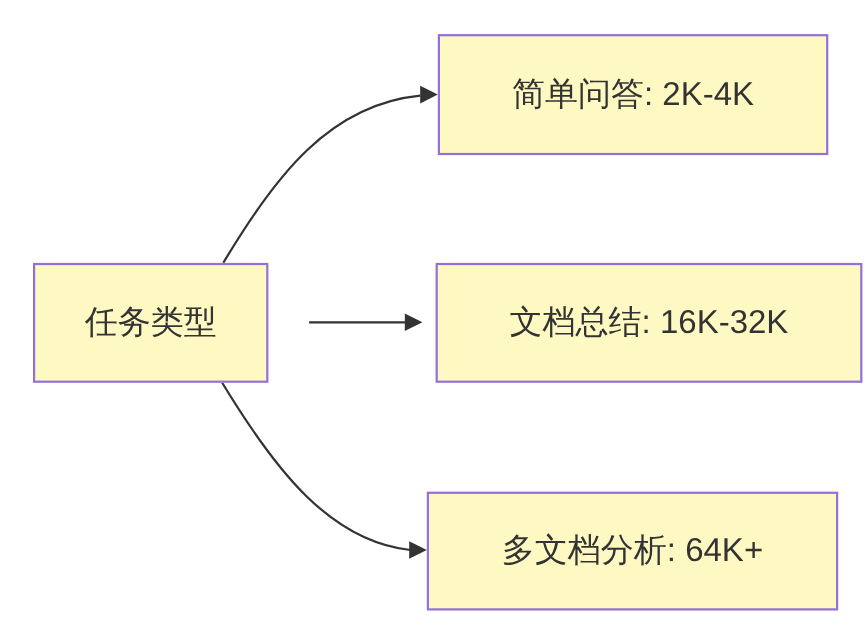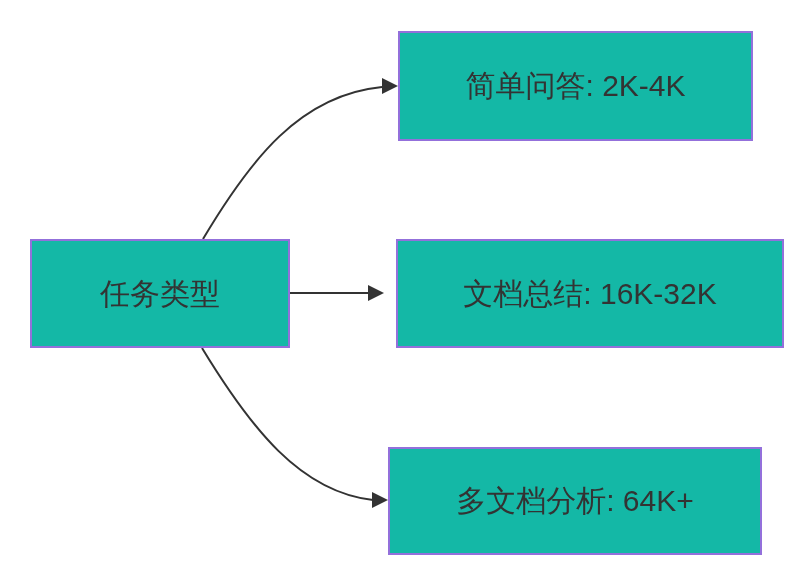--- a/index.html
+++ b/index.html
@@ -18,32 +18,32 @@
   .edges {
     position: absolute;
     left: 0;
     top: 0;
     width: 787px;
     height: 572px;
   }
   .node {
     position: absolute;
     box-sizing: border-box;
-    background: #14b8a6;
+    background: #fef9c3;
     border: 2px solid #9370DB;
     color: #333333;
     font-size: 30px;
     line-height: 1;
     display: flex;
     align-items: center;
     justify-content: center;
     text-align: center;
     white-space: nowrap;
   }
-  .node-root   { left: 30px;  top: 239px; width: 260px; height: 109px; }
+  .node-root   { left: 30px;  top: 239px; width: 214px; height: 109px; }
   .node-top    { left: 398px; top: 31px;  width: 355px; height: 110px; }
   .node-middle { left: 384px; top: 239px; width: 388px; height: 109px; margin-left: 12px; }
   .node-bottom { left: 388px; top: 447px; width: 374px; height: 108px; }
   .edge-path {
     fill: none;
     stroke: #333333;
     stroke-width: 2px;
   }
   .edge-arrowhead {
     fill: #333333;

